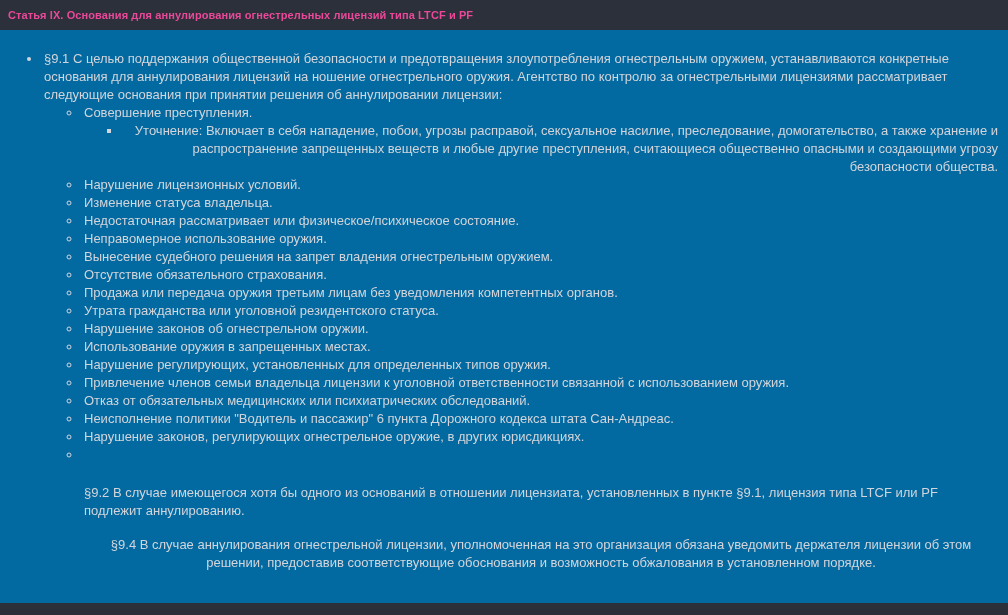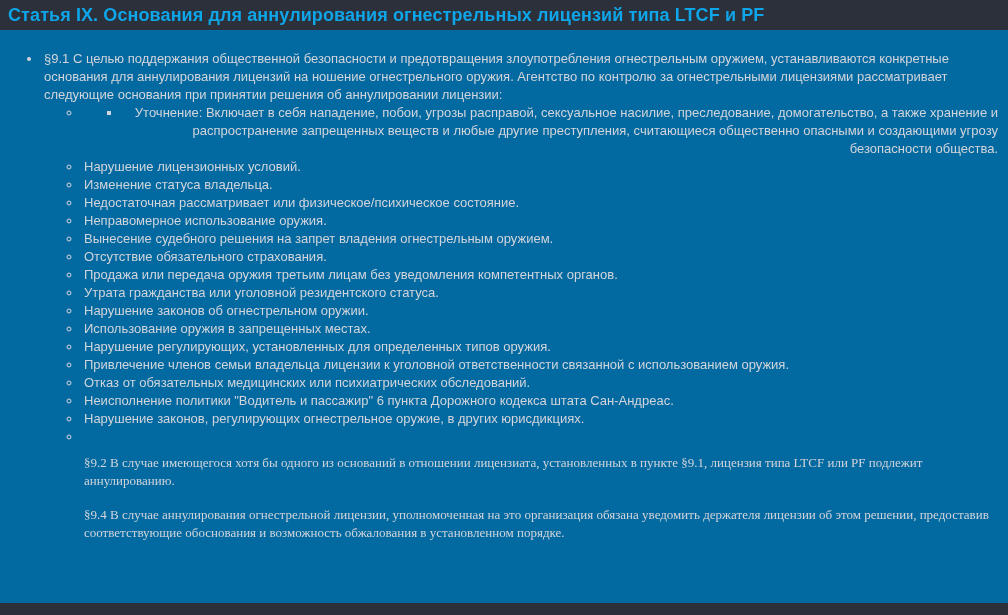--- a/index.html
+++ b/index.html
@@ -16,22 +16,22 @@
   .title-bar {
     height: 30px;
     display: flex;
     align-items: center;
     padding: 0 8px;
     box-sizing: border-box;
     background: #2b303b;
   }
   .title-bar .title {
     font-weight: bold;
-    font-size: 18px;
-    color: #0ea5e9;
+    font-size: 11px;
+    color: #ec4899;
     letter-spacing: 0.1px;
   }
   .content {
     background: #0369a1;
     height: 573px;
     box-sizing: border-box;
     padding: 8px 10px 0 6px;
     overflow: hidden;
   }
   ul { margin: 0; }
@@ -47,39 +47,39 @@
   ul.l3 {
     list-style: square;
     padding-left: 38px;
     text-align: right;
   }
   li { padding-left: 2px; }
   li.empty::after { content: "\200B"; }
   .paras {
     margin-left: 38px;
     padding-left: 2px;
-    margin-top: 8px;
-    font-family: Liberation Serif, serif;
+    margin-top: 20px;
   }
   .paras p { margin: 0 0 16px 0; }
-  .paras p:last-child { margin-bottom: 0; }
+  .paras p:last-child { margin-bottom: 0; text-align: center; }
 </style>
 </head>
 <body>
 
 <div class="title-bar">
   <span class="title">Статья IX. Основания для аннулирования огнестрельных лицензий типа LTCF и PF</span>
 </div>
 
 <div class="content">
   <ul class="l1">
     <li>
       <span>§9.1 С целью поддержания общественной безопасности и предотвращения злоупотребления огнестрельным оружием, устанавливаются конкретные основания для аннулирования лицензий на ношение огнестрельного оружия. Агентство по контролю за огнестрельными лицензиями рассматривает следующие основания при принятии решения об аннулировании лицензии:</span>
       <ul class="l2">
         <li>
+          <span>Совершение преступления.</span>
           <ul class="l3">
             <li>Уточнение: Включает в себя нападение, побои, угрозы расправой, сексуальное насилие, преследование, домогательство, а также хранение и распространение запрещенных веществ и любые другие преступления, считающиеся общественно опасными и создающими угрозу безопасности общества.</li>
           </ul>
         </li>
         <li>Нарушение лицензионных условий.</li>
         <li>Изменение статуса владельца.</li>
         <li>Недостаточная рассматривает или физическое/психическое состояние.</li>
         <li>Неправомерное использование оружия.</li>
         <li>Вынесение судебного решения на запрет владения огнестрельным оружием.</li>
         <li>Отсутствие обязательного страхования.</li>

